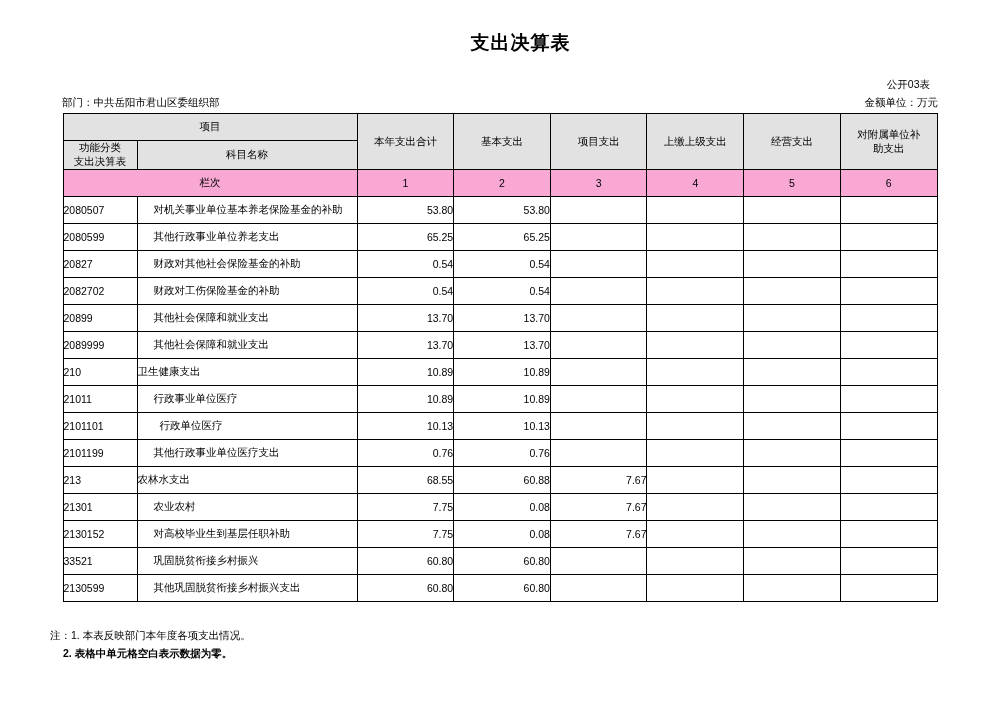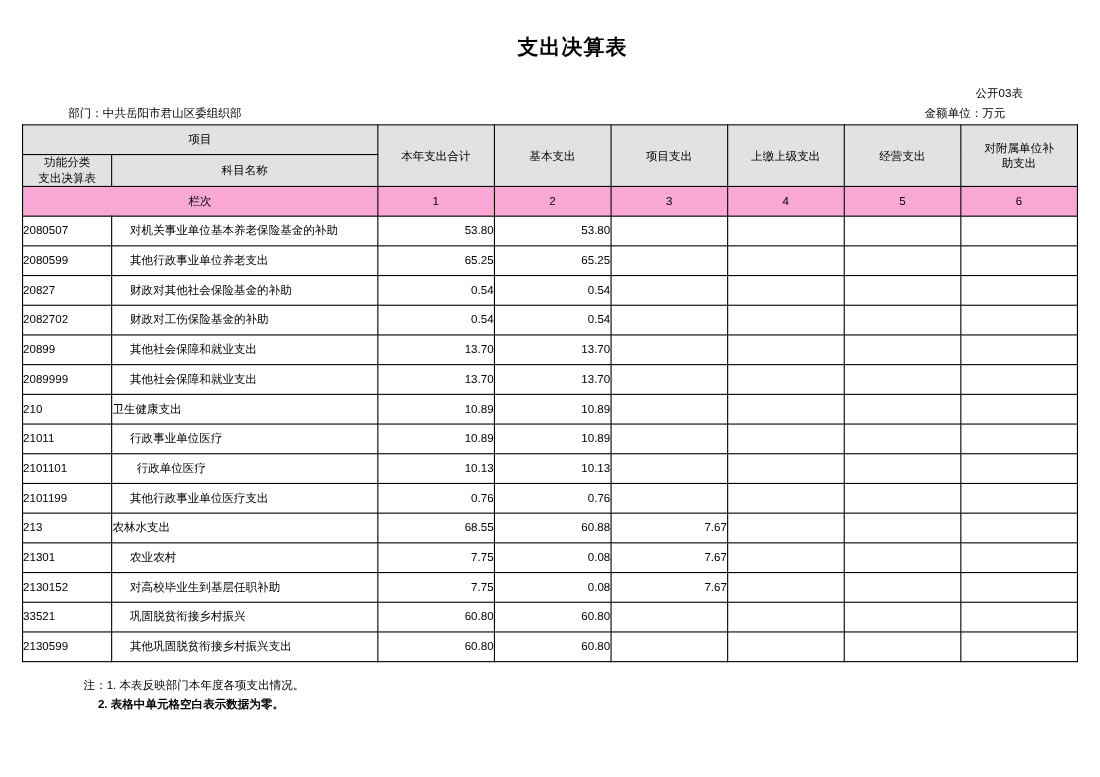--- a/index.html
+++ b/index.html
@@ -35,28 +35,28 @@
     font-size: 10.5px;
     padding-right: 70px;
     margin-top: 22px;
   }
   .meta-row {
     display: flex;
     justify-content: space-between;
     align-items: flex-end;
     font-size: 10.5px;
     padding-left: 62px;
-    padding-right: 86px;
+    padding-right: 62px;
     margin-top: 4px;
     margin-bottom: 3px;
   }
   table.fin {
     border-collapse: collapse;
     margin: 0 auto;
-    width: 960px;
+    width: 875px;
     table-layout: fixed;
   }
   table.fin td, table.fin th {
     border: 1px solid #000000;
     font-size: 10.5px;
     font-weight: normal;
     padding: 0;
     height: 26px;
     vertical-align: middle;
   }
@@ -93,22 +93,22 @@
     text-align: right;
     padding-right: 10px;
     white-space: nowrap;
   }
   .rowline-num {
     text-align: center;
     background: #f9a8d4;
   }
   .notes {
     font-size: 10.5px;
-    padding-left: 76px;
-    margin-top: 13px;
+    padding-left: 50px;
+    margin-top: 25px;
     line-height: 1.7;
   }
   .notes div:nth-child(2) {
     padding-left: 13px;
     font-weight: bold;
   }
   .hdr-item-title {
     height: 18px;
   }
 </style>

